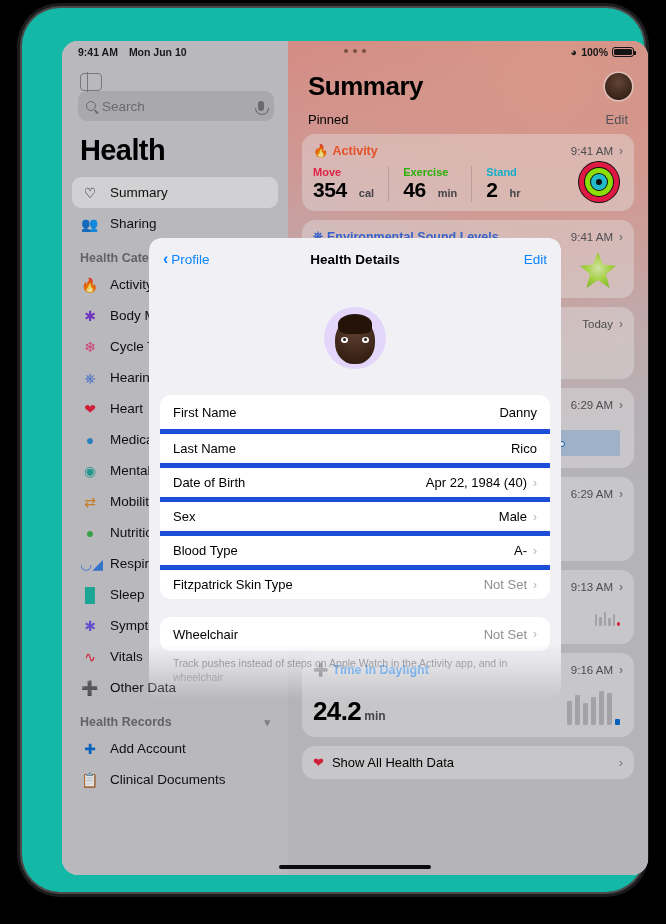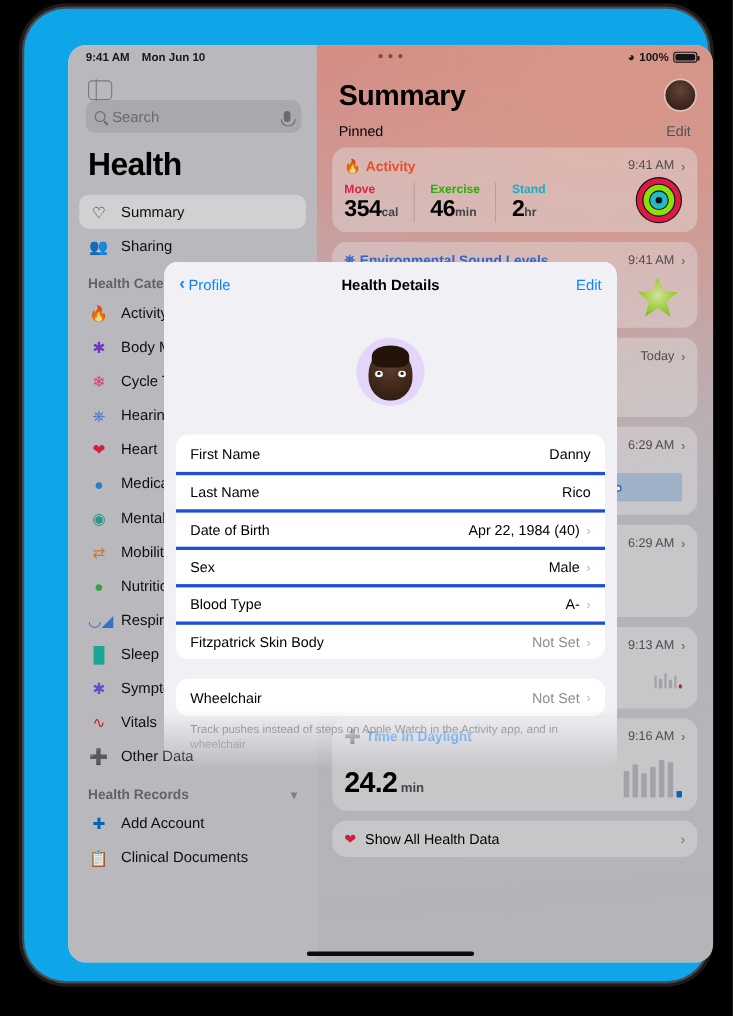--- a/index.html
+++ b/index.html
@@ -8,21 +8,21 @@
     background: #000;
     font-family: "Liberation Sans", sans-serif;
     overflow: hidden;
   }
 
   
   #device {
     position: absolute;
     left: 22px; top: 8px;
     width: 622px; height: 884px;
-    background: #0ea5e9;
+    background: #14b8a6;
     border-radius: 38px;
     box-shadow: 0 0 0 2px #4a4a4c, 0 0 0 5px #1b1b1d, 0 6px 18px rgba(0,0,0,.7);
   }
   #screen {
     position: absolute;
     left: 40px; top: 33px;
     width: 586px; height: 834px;
     border-radius: 16px;
     overflow: hidden;
     background: #d3d2d7;
@@ -145,21 +145,21 @@
   .card-head { display: flex; align-items: center; font-size: 12.5px; font-weight: 700; }
   .card-head .c-title { display: flex; align-items: center; gap: 4px; }
   .card-head .c-time { margin-left: auto; font-size: 11.5px; font-weight: 400; color: #55555a; }
   .card-head .c-chev { margin-left: 6px; font-size: 12px; color: #86868b; }
 
   .metrics { display: flex; margin-top: 8px; }
   .metric { padding-right: 14px; margin-right: 14px; border-right: 1px solid rgba(0,0,0,.14); }
   .metric:last-child { border: 0; }
   .metric .m-lbl { font-size: 11px; font-weight: 700; }
   .metric .m-val { font-size: 21px; font-weight: 700; color: #000; letter-spacing: -.4px; }
-  .metric .m-unit { font-size: 11px; font-weight: 600; color: #4c4c51; margin-left: 0; }
+  .metric .m-unit { font-size: 11px; font-weight: 600; color: #4c4c51; margin-left: 12px; }
 
   .rings {
     position: absolute; right: 14px; bottom: 8px;
     width: 42px; height: 42px; border-radius: 50%;
     background: #111;
     display: flex; align-items: center; justify-content: center;
   }
   .ring { position: absolute; border-radius: 50%; }
   .r1 { width: 40px; height: 40px; border: 5px solid #f71c4c; }
   .r2 { width: 28px; height: 28px; border: 5px solid #9bf80a; }
@@ -225,21 +225,21 @@
   #memoji .eye::after { content:""; position:absolute; left:2px; top:1px; width:3.4px; height:3.4px; border-radius:50%; background:#2a1a10; }
 
   .list {
     margin: 26px 11px 0 11px;
     background: #fff; border-radius: 11px; overflow: hidden;
   }
   .list.gap { margin-top: 18px; }
   .lrow {
     display: flex; align-items: center;
     height: 34px; padding: 0 13px; font-size: 13px; color: #000;
-    border-top: 3px solid #1d4ed8;
+    border-top: 5px solid #1d4ed8;
   }
   .lrow:first-child { border-top: 0; }
   .lrow .val { margin-left: auto; color: #000; }
   .lrow .val.muted { color: #8e8e93; }
   .lrow .chev { margin-left: 6px; color: #b5b5ba; font-size: 12px; }
   .footnote {
     margin: 6px 24px 0 24px; font-size: 10.5px; color: #8a8a8f; line-height: 1.3;
   }
 
   
@@ -563,21 +563,21 @@
           <span>Sex</span>
           <span class="val">Male</span>
           <span class="chev">›</span>
         </div>
         <div class="lrow">
           <span>Blood Type</span>
           <span class="val">A-</span>
           <span class="chev">›</span>
         </div>
         <div class="lrow">
-          <span>Fitzpatrick Skin Body</span>
+          <span>Fitzpatrick Skin Type</span>
           <span class="val muted">Not Set</span>
           <span class="chev">›</span>
         </div>
       </div>
 
       <div class="list gap">
         <div class="lrow">
           <span>Wheelchair</span>
           <span class="val muted">Not Set</span>
           <span class="chev">›</span>

